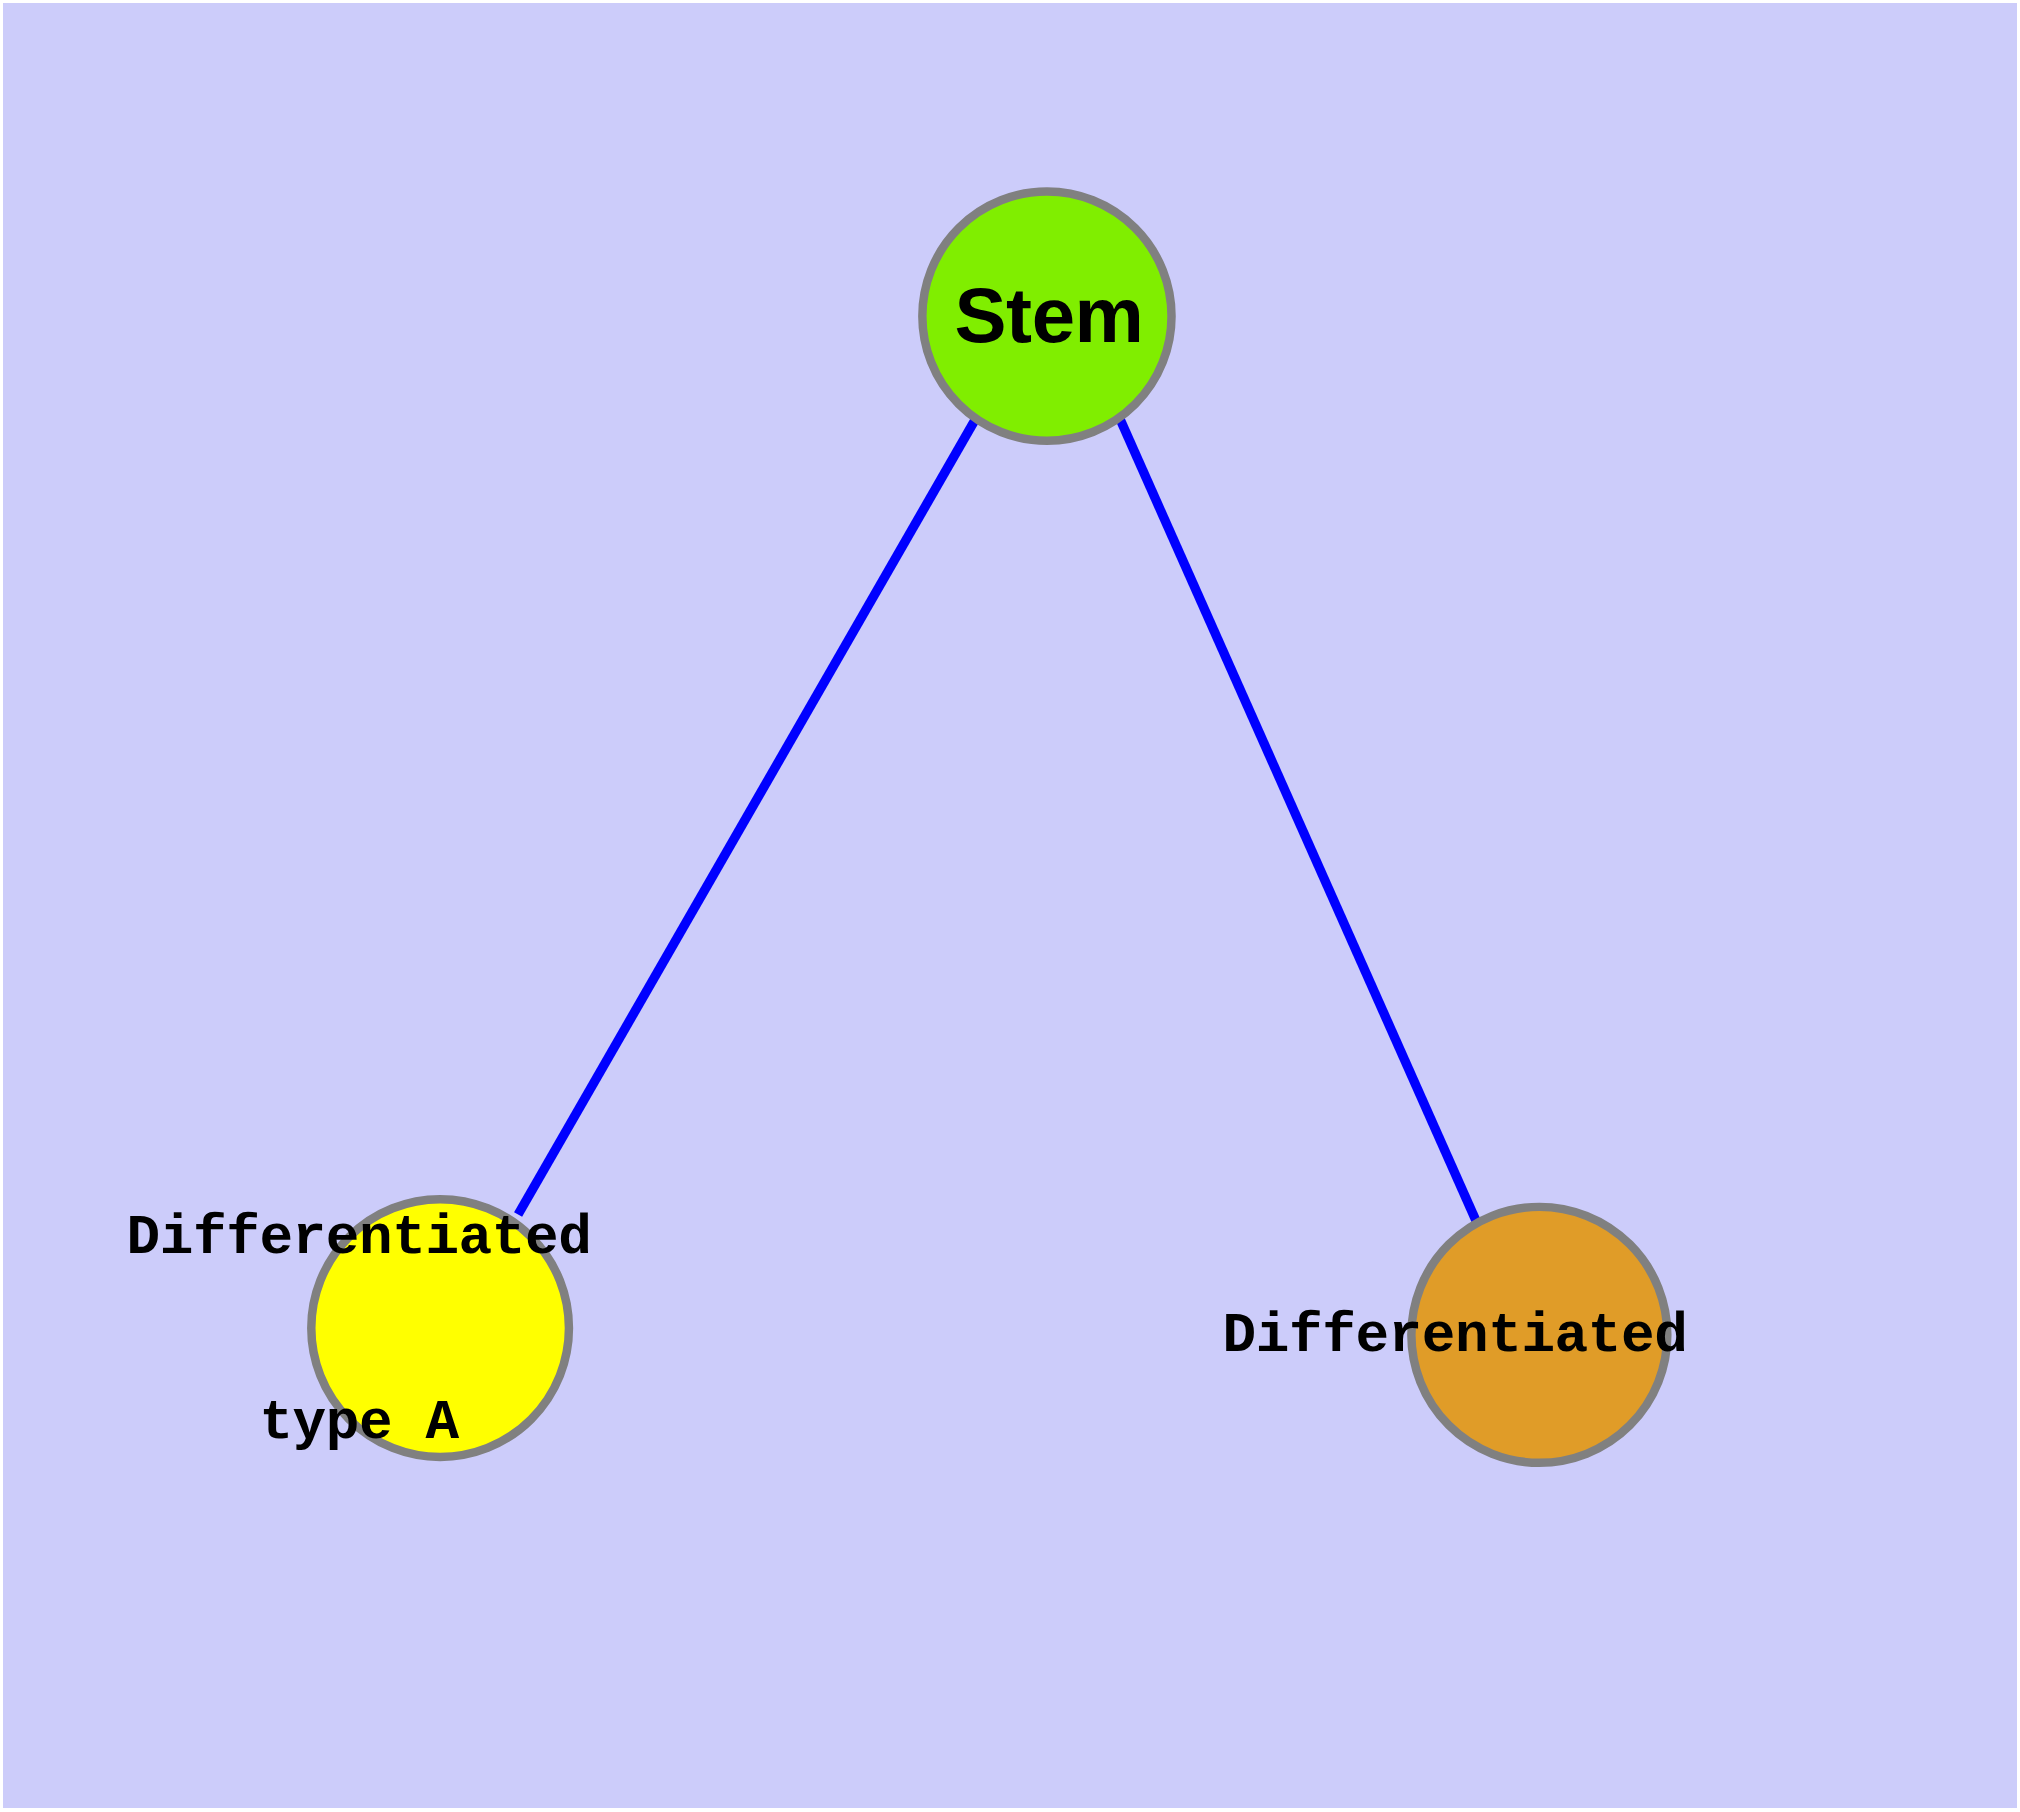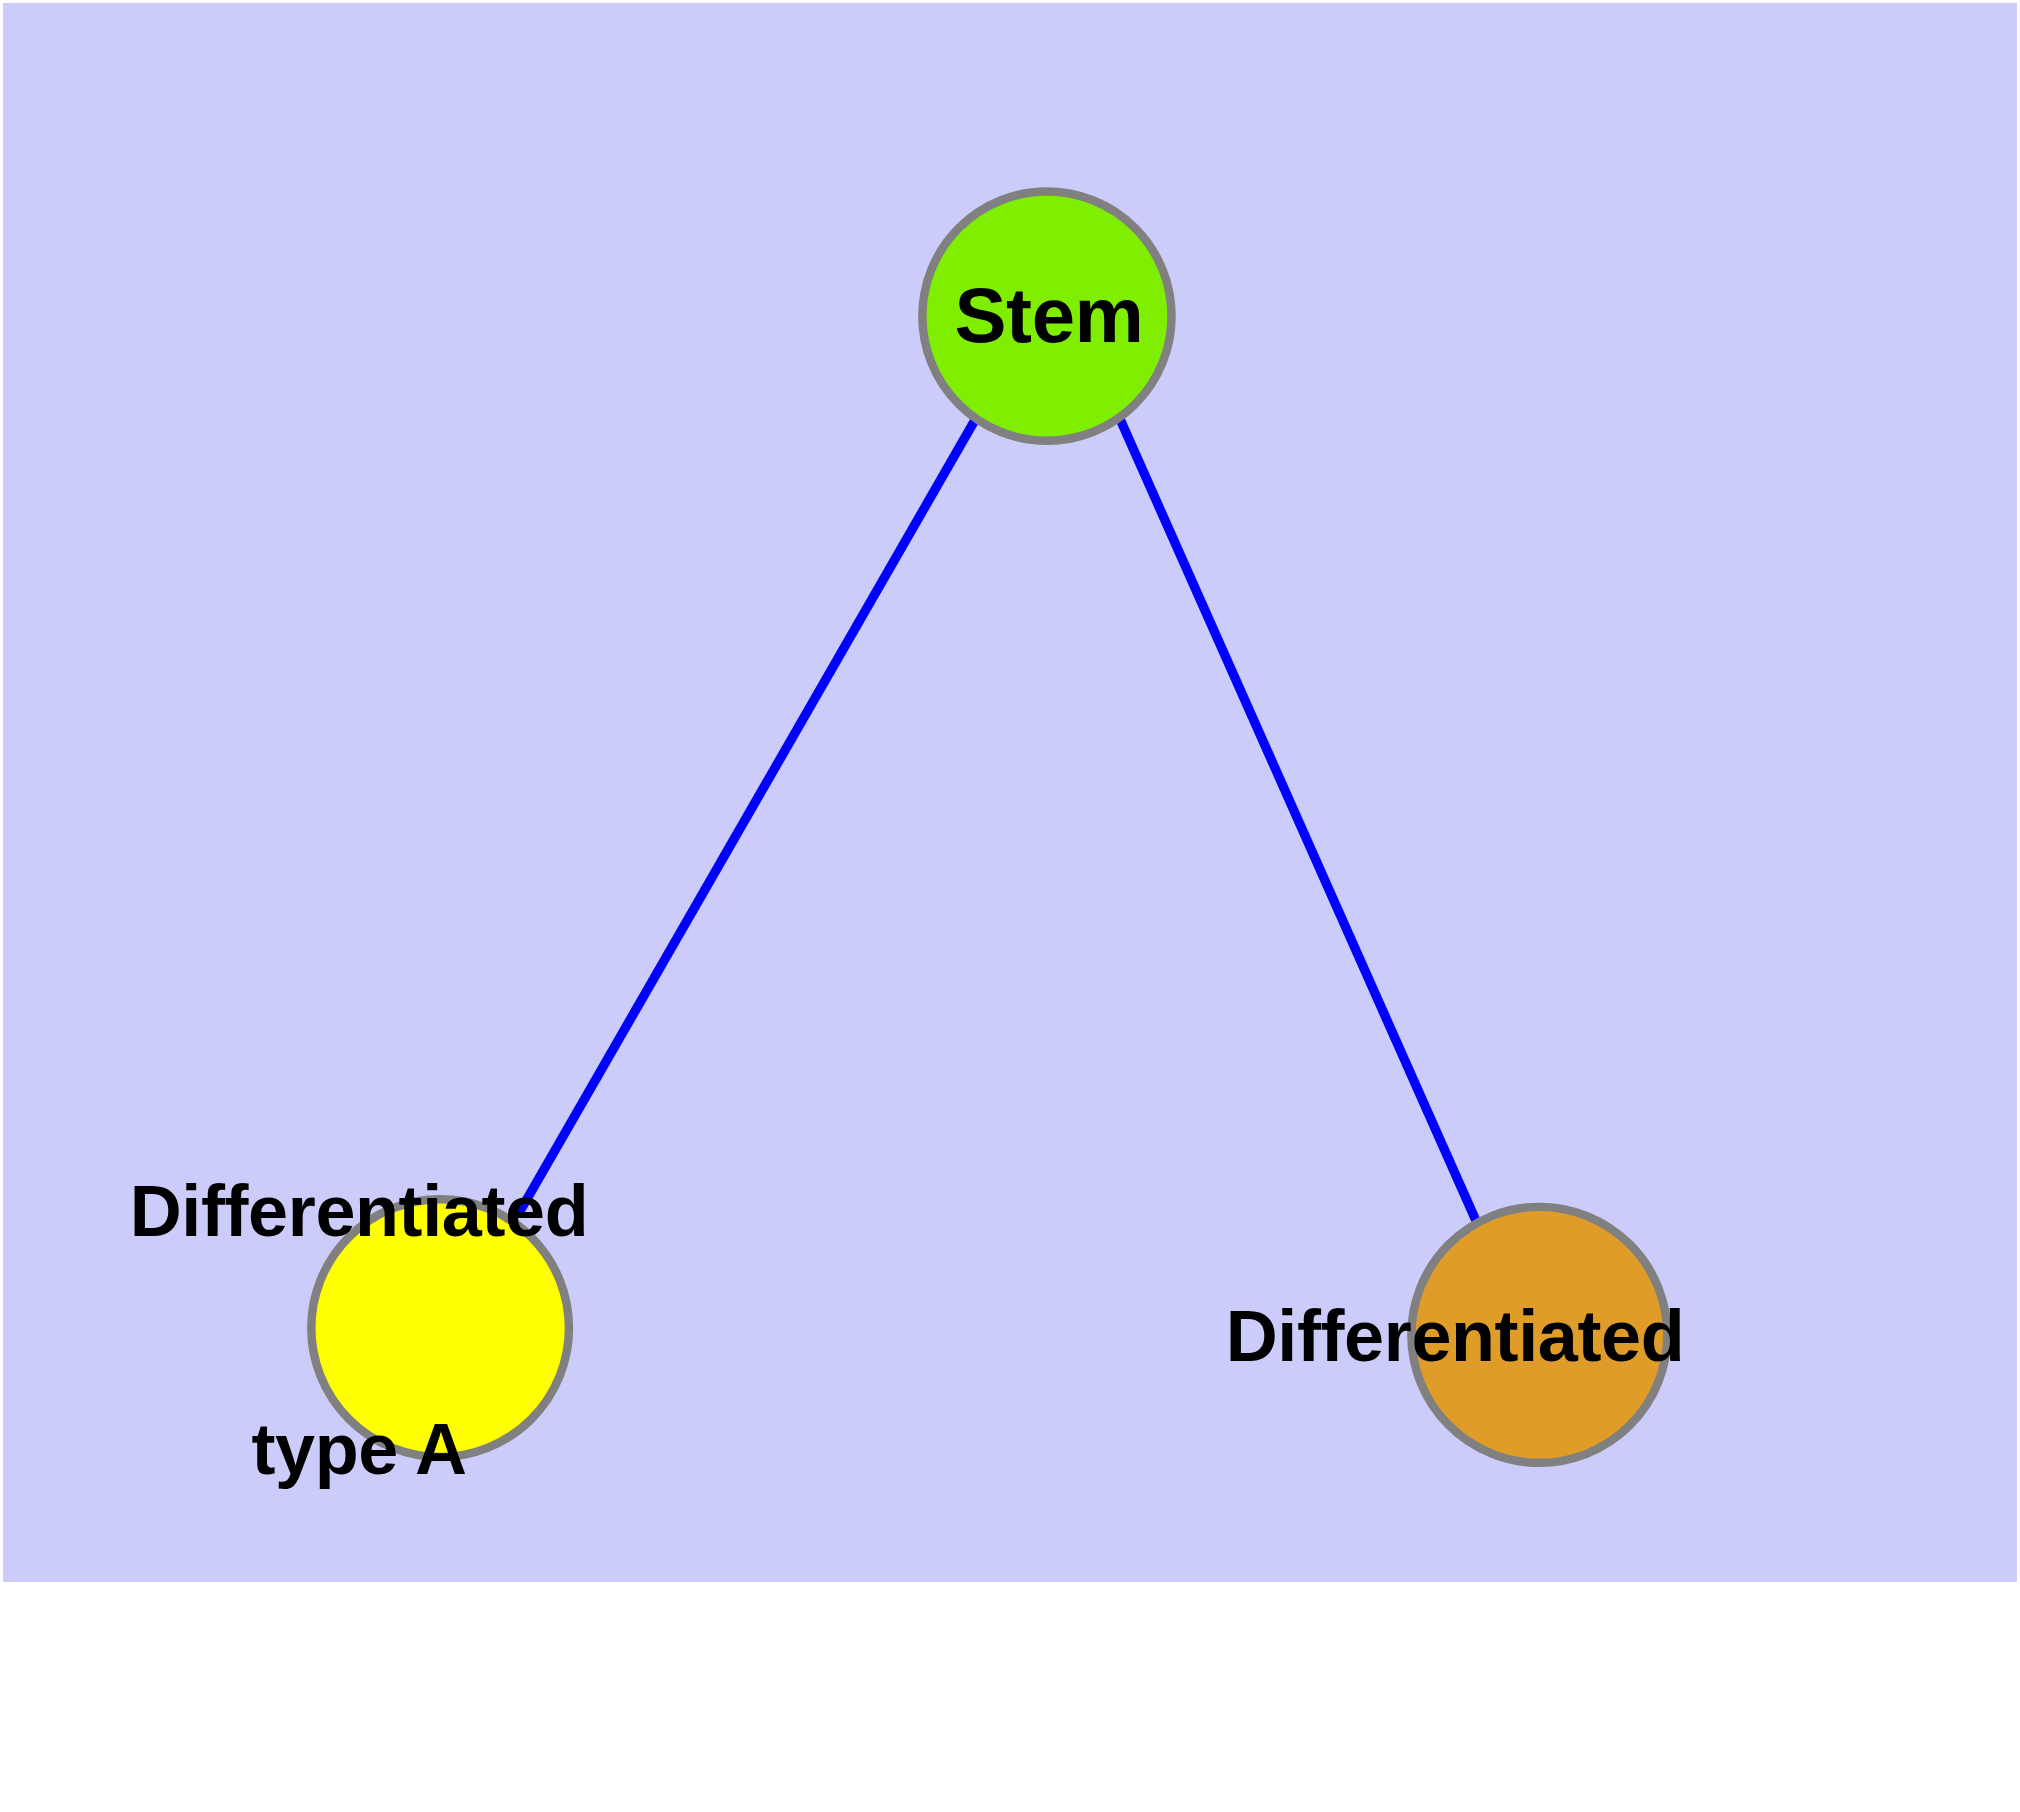--- a/index.html
+++ b/index.html
@@ -3,21 +3,21 @@
 <meta charset="utf-8">
 <style>
   html, body {
     margin: 0;
     padding: 0;
     background: #ffffff;
   }
   #canvas {
     position: relative;
     width: 2021px;
-    height: 1582px;
+    height: 1812px;
     background: #ffffff;
     overflow: hidden;
     font-family: "Liberation Sans", sans-serif;
   }
   #plot-area {
     position: absolute;
     left: 3.4px;
     top: 3.4px;
     width: 2014px;
     height: 1805px;
@@ -39,21 +39,22 @@
     line-height: 1.10;
     white-space: pre;
     letter-spacing: -0.4px;
     pointer-events: none;
     transform: translate(-50%, -50%);
   }
   .node-label.stem {
     font-size: 78px;
   }
   .node-label.diff {
-    font-size: 72px;
+    font-size: 56px;
+    font-family: Liberation Mono, monospace;
   }
 </style>
 </head>
 <body>
 
 <div id="canvas" style="background: rgb(255, 255, 255);">
 
   <div id="plot-area" style="background: rgb(204, 204, 250);"></div>
 
   <svg id="graph-svg" viewBox="0 0 2384 2138" xmlns="http://www.w3.org/2000/svg">

